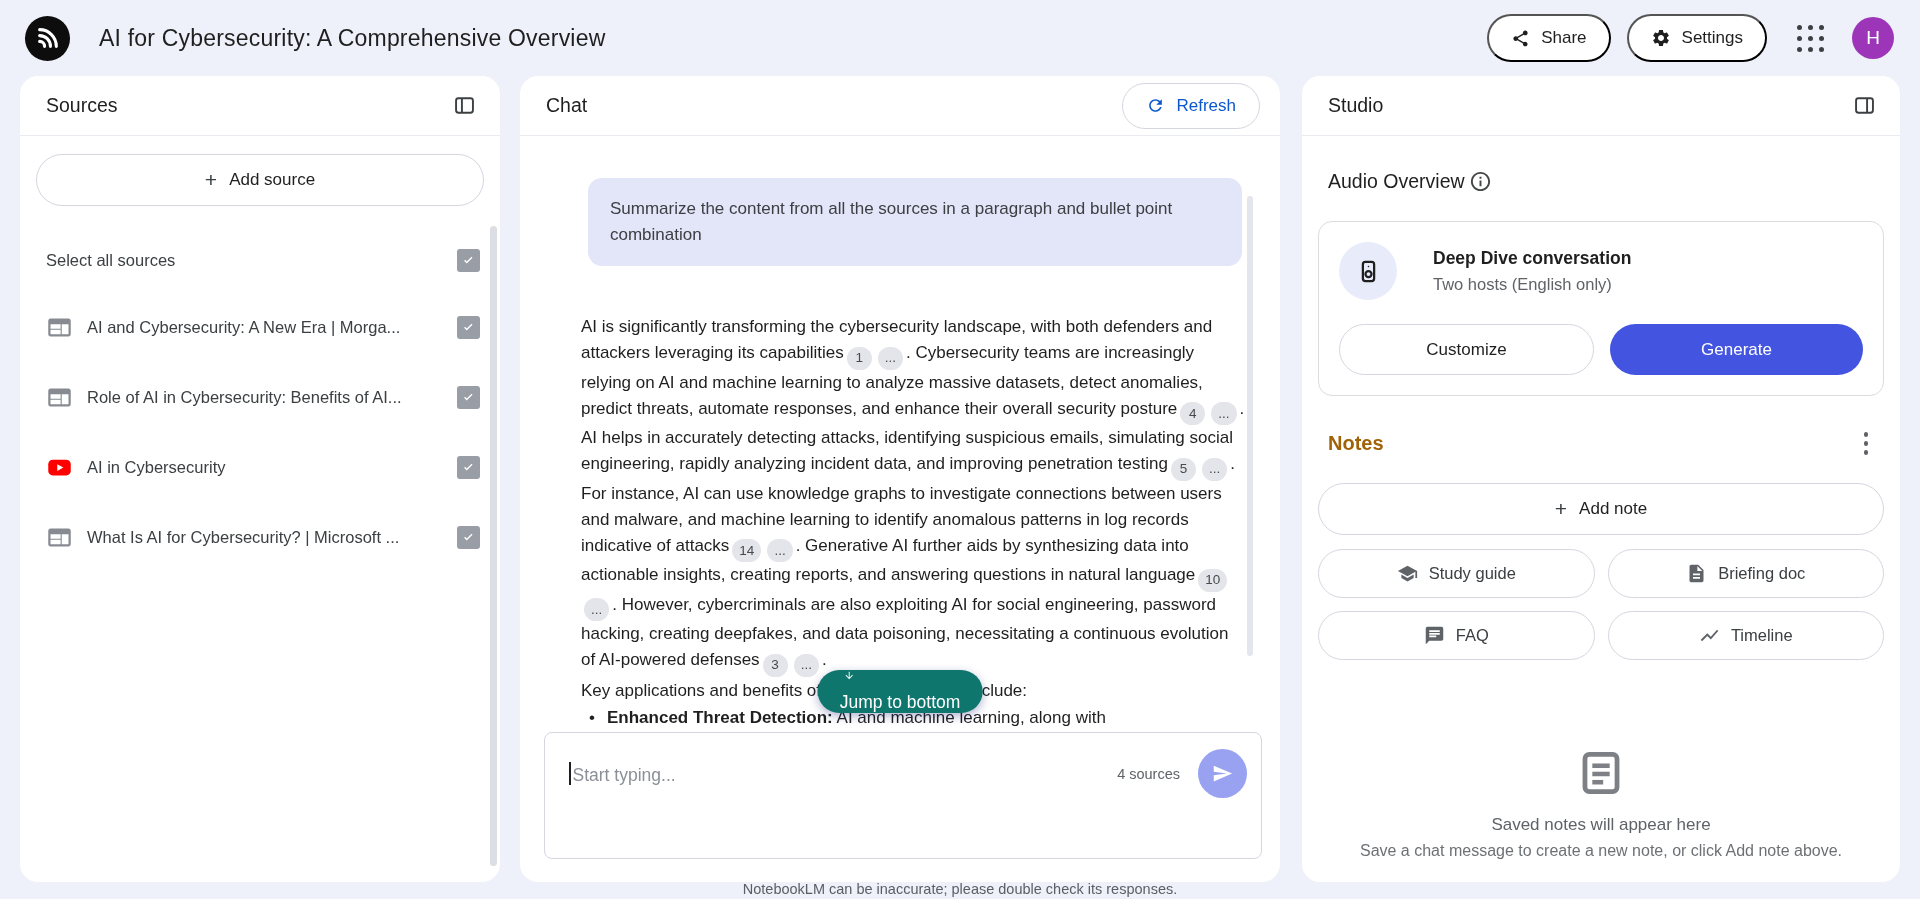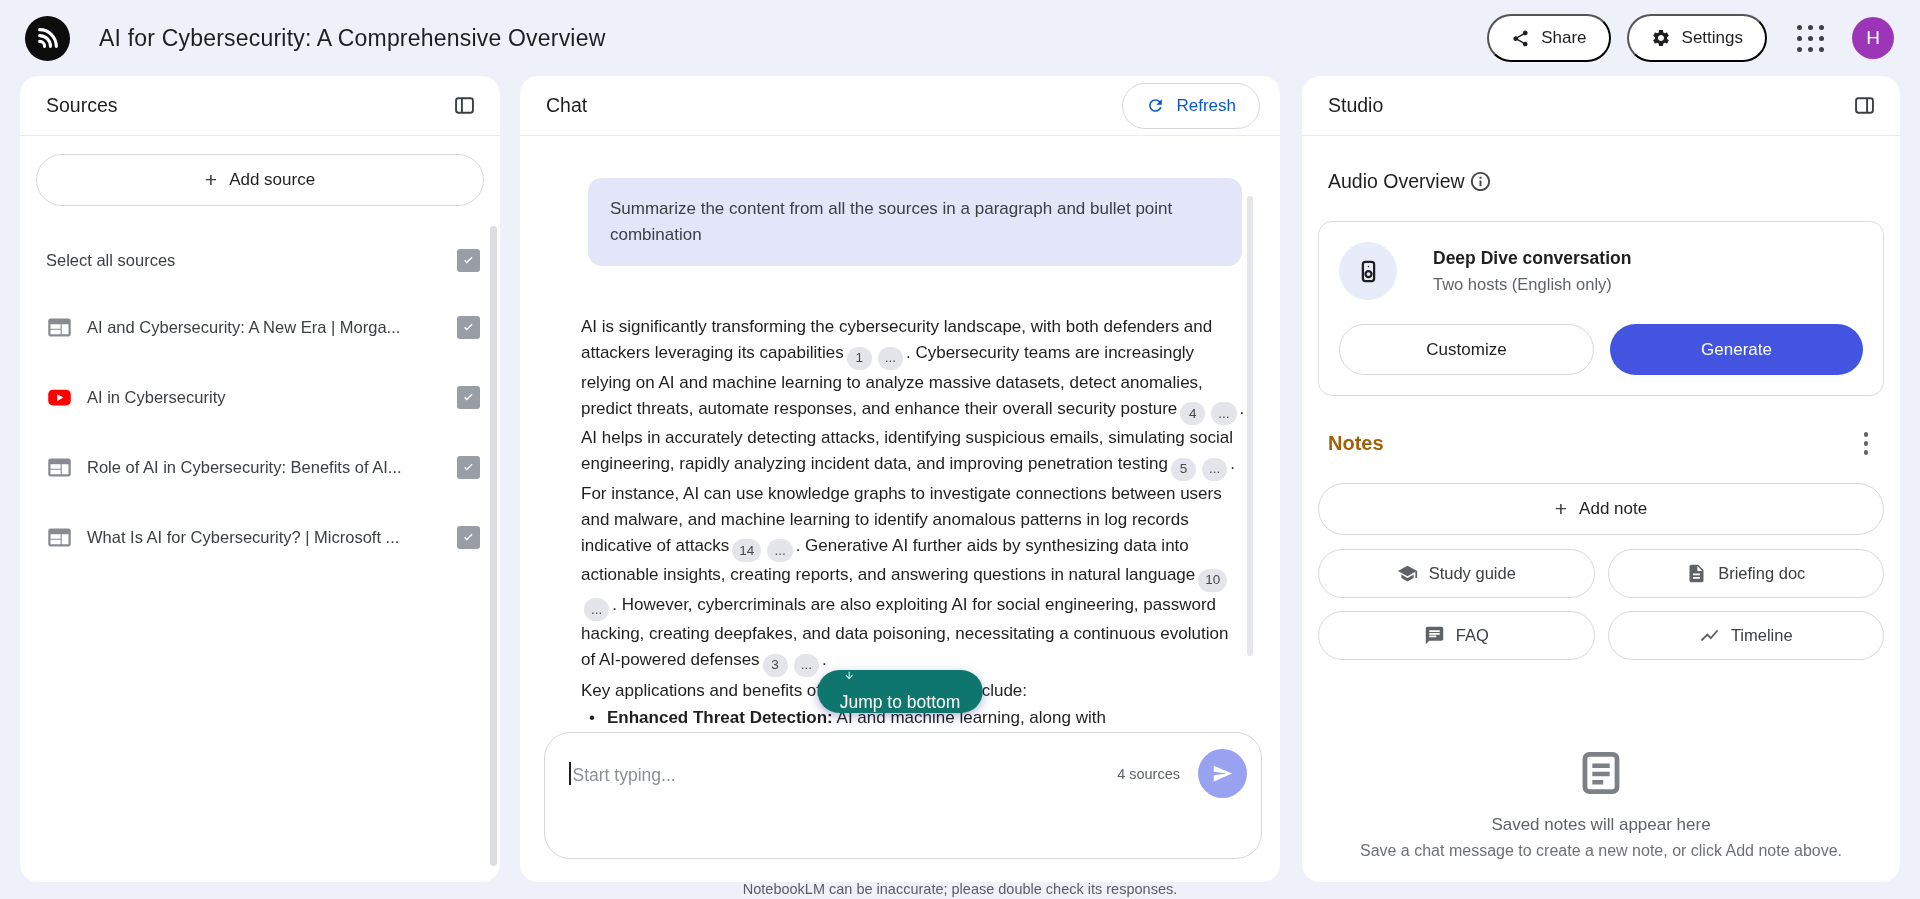--- a/index.html
+++ b/index.html
@@ -45,21 +45,21 @@
   
   .refresh-btn { margin-left:auto; height:46px; display:flex; align-items:center; gap:11px; padding:0 23px; border:1px solid #d5d7e0; border-radius:24px; background:#fff; color:#0b57d0; font-size:17px; cursor:pointer; }
   .user-bubble { position:absolute; left:68px; right:38px; top:102px; background:#e3e5f9; border-radius:14px; padding:18px 22px; font-size:17px; line-height:26px; color:#3c4043; }
   .response { position:absolute; left:25px; top:238px; width:664px; height:420px; overflow:hidden; font-size:17px; line-height:26px; color:#1f1f1f;margin-left:36px; }
   .cite { display:inline-flex; align-items:center; justify-content:center; min-width:25px; height:23px; padding:0 7px; border-radius:13px; background:#e4e5ea; color:#48494d; font-size:13.5px; margin:0 3px; vertical-align:-4px; cursor:pointer; }
   .key-line { margin-top:1px; }
   .bullet-line { margin-top:1px; padding-left:26px; }
   .bullet-line .bdot { position:absolute; margin-left:-18px; }
   .jump-btn { position:absolute; left:50%; transform:translateX(-50%); top:594px; height:43px; display:flex; align-items:flex-start; gap:11px; padding:0 22px;
     background:#0f766e; border:none; border-radius:22px; color:#fff; font-size:17.5px; cursor:pointer; box-shadow:0 3px 10px rgba(30,40,120,.35); z-index:6;flex-direction:column; }
-  .input-box { position:absolute; left:24px; right:18px; top:656px; height:127px; background:#fff; border:1.5px solid #d5d7e0; border-radius:26px; z-index:5; }
+  .input-box { position:absolute; left:24px; right:18px; top:656px; height:127px; background:#fff; border:1.5px solid #d5d7e0; border-radius:8px; z-index:5; }
   .typing-row { display:flex; align-items:center; padding:16px 14px 0 24px; }
   .caret { display:inline-block; width:1.5px; height:23px; background:#1f1f1f; margin-right:2px; vertical-align:-4px; }
   .placeholder { font-size:17.5px; color:#8a8f98; cursor:text; flex:1; }
   .src-count { font-size:14.5px; color:#5f6368; margin-right:18px; }
   .send-btn { width:49px; height:49px; border-radius:50%; border:none; background:#98a2f1; display:flex; align-items:center; justify-content:center; cursor:pointer; }
   .chips-row { position:absolute; left:16px; right:12px; bottom:13px; display:flex; align-items:center; gap:13px; }
   .chip { height:45px; display:flex; align-items:center; padding:0 19px; border:1px solid #d5d7e0; border-radius:23px; background:#fff; font-size:16.5px; color:#3c4043; white-space:nowrap; cursor:pointer; }
   .chip-clip { position:relative; flex:1; overflow:hidden; justify-content:flex-start; }
   .chip-clip::after { content:""; position:absolute; top:0; right:0; width:55%; height:100%; background:linear-gradient(to right, rgba(255,255,255,0), #fff 80%); }
   .next-chip-btn { position:absolute; right:8px; top:50%; transform:translateY(-50%); width:49px; height:49px; border-radius:50%; border:none; background:#fff; box-shadow:0 1px 7px rgba(0,0,0,.3); display:flex; align-items:center; justify-content:center; cursor:pointer; }
@@ -165,35 +165,35 @@
           </svg>
         <span class="st">AI and Cybersecurity: A New Era | Morga...</span>
         <div class="checkbox">
             <svg viewBox="0 0 24 24">
               <path d="M9.5 16.2l-3.7-3.7 1.4-1.4 2.3 2.3 6.8-6.8 1.4 1.4z" fill="#fff"></path>
             </svg>
           </div>
       </div>
       <div class="source-row">
         <svg class="src-ic" viewBox="0 0 24 24">
-            <rect x="2" y="5" width="20" height="14" rx="4" fill="#f00"></rect>
-            <path d="M10 9l5.4 3L10 15z" fill="#fff"></path>
-          </svg>
-        <span class="st">AI in Cybersecurity</span>
+            <path fill="#878b91" d="M20 4H4c-1.1 0-1.99.9-1.99 2L2 18c0 1.1.9 2 2 2h16c1.1 0 2-.9 2-2V6c0-1.1-.9-2-2-2zm-7 14H4v-4h9v4zm0-5H4V9h9v4zm7 5h-6V9h6v9z"></path>
+          </svg>
+        <span class="st">Role of AI in Cybersecurity: Benefits of AI...</span>
         <div class="checkbox">
             <svg viewBox="0 0 24 24">
               <path d="M9.5 16.2l-3.7-3.7 1.4-1.4 2.3 2.3 6.8-6.8 1.4 1.4z" fill="#fff"></path>
             </svg>
           </div>
       </div>
       <div class="source-row">
         <svg class="src-ic" viewBox="0 0 24 24">
-            <path fill="#878b91" d="M20 4H4c-1.1 0-1.99.9-1.99 2L2 18c0 1.1.9 2 2 2h16c1.1 0 2-.9 2-2V6c0-1.1-.9-2-2-2zm-7 14H4v-4h9v4zm0-5H4V9h9v4zm7 5h-6V9h6v9z"></path>
-          </svg>
-        <span class="st">Role of AI in Cybersecurity: Benefits of AI...</span>
+            <rect x="2" y="5" width="20" height="14" rx="4" fill="#f00"></rect>
+            <path d="M10 9l5.4 3L10 15z" fill="#fff"></path>
+          </svg>
+        <span class="st">AI in Cybersecurity</span>
         <div class="checkbox">
             <svg viewBox="0 0 24 24">
               <path d="M9.5 16.2l-3.7-3.7 1.4-1.4 2.3 2.3 6.8-6.8 1.4 1.4z" fill="#fff"></path>
             </svg>
           </div>
       </div>
       <div class="source-row">
         <svg class="src-ic" viewBox="0 0 24 24">
             <path fill="#878b91" d="M20 4H4c-1.1 0-1.99.9-1.99 2L2 18c0 1.1.9 2 2 2h16c1.1 0 2-.9 2-2V6c0-1.1-.9-2-2-2zm-7 14H4v-4h9v4zm0-5H4V9h9v4zm7 5h-6V9h6v9z"></path>
           </svg>

